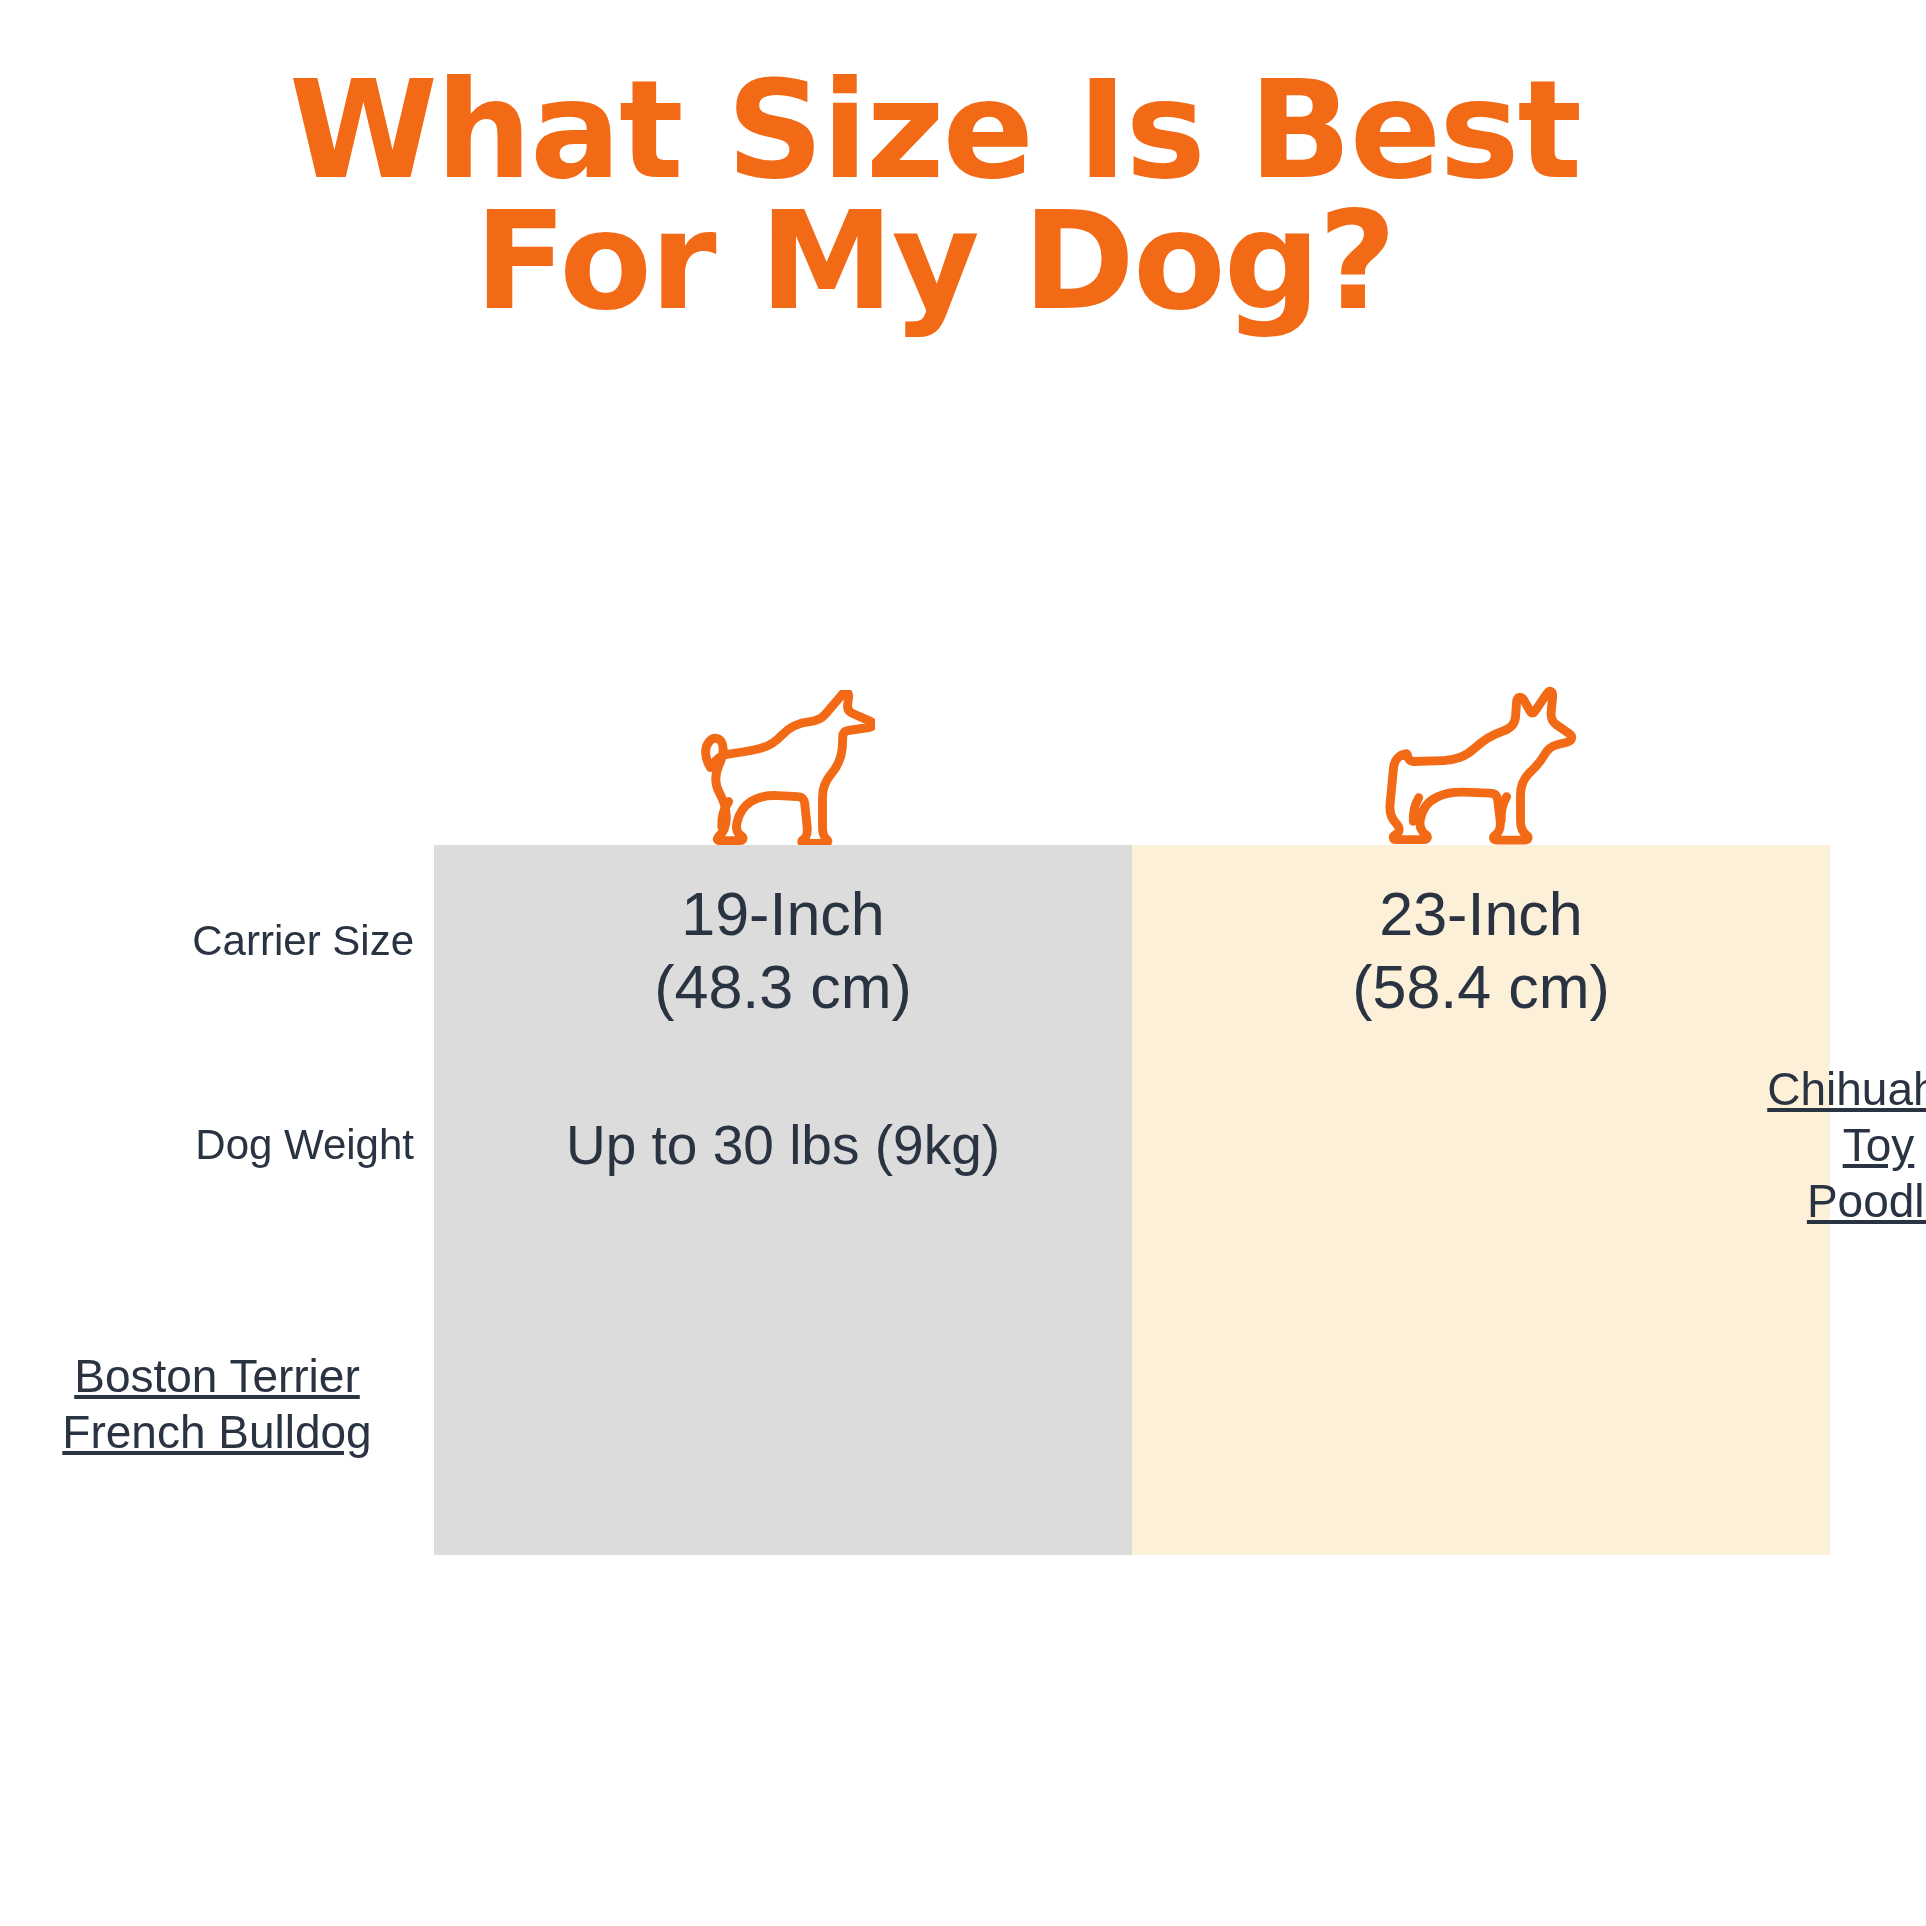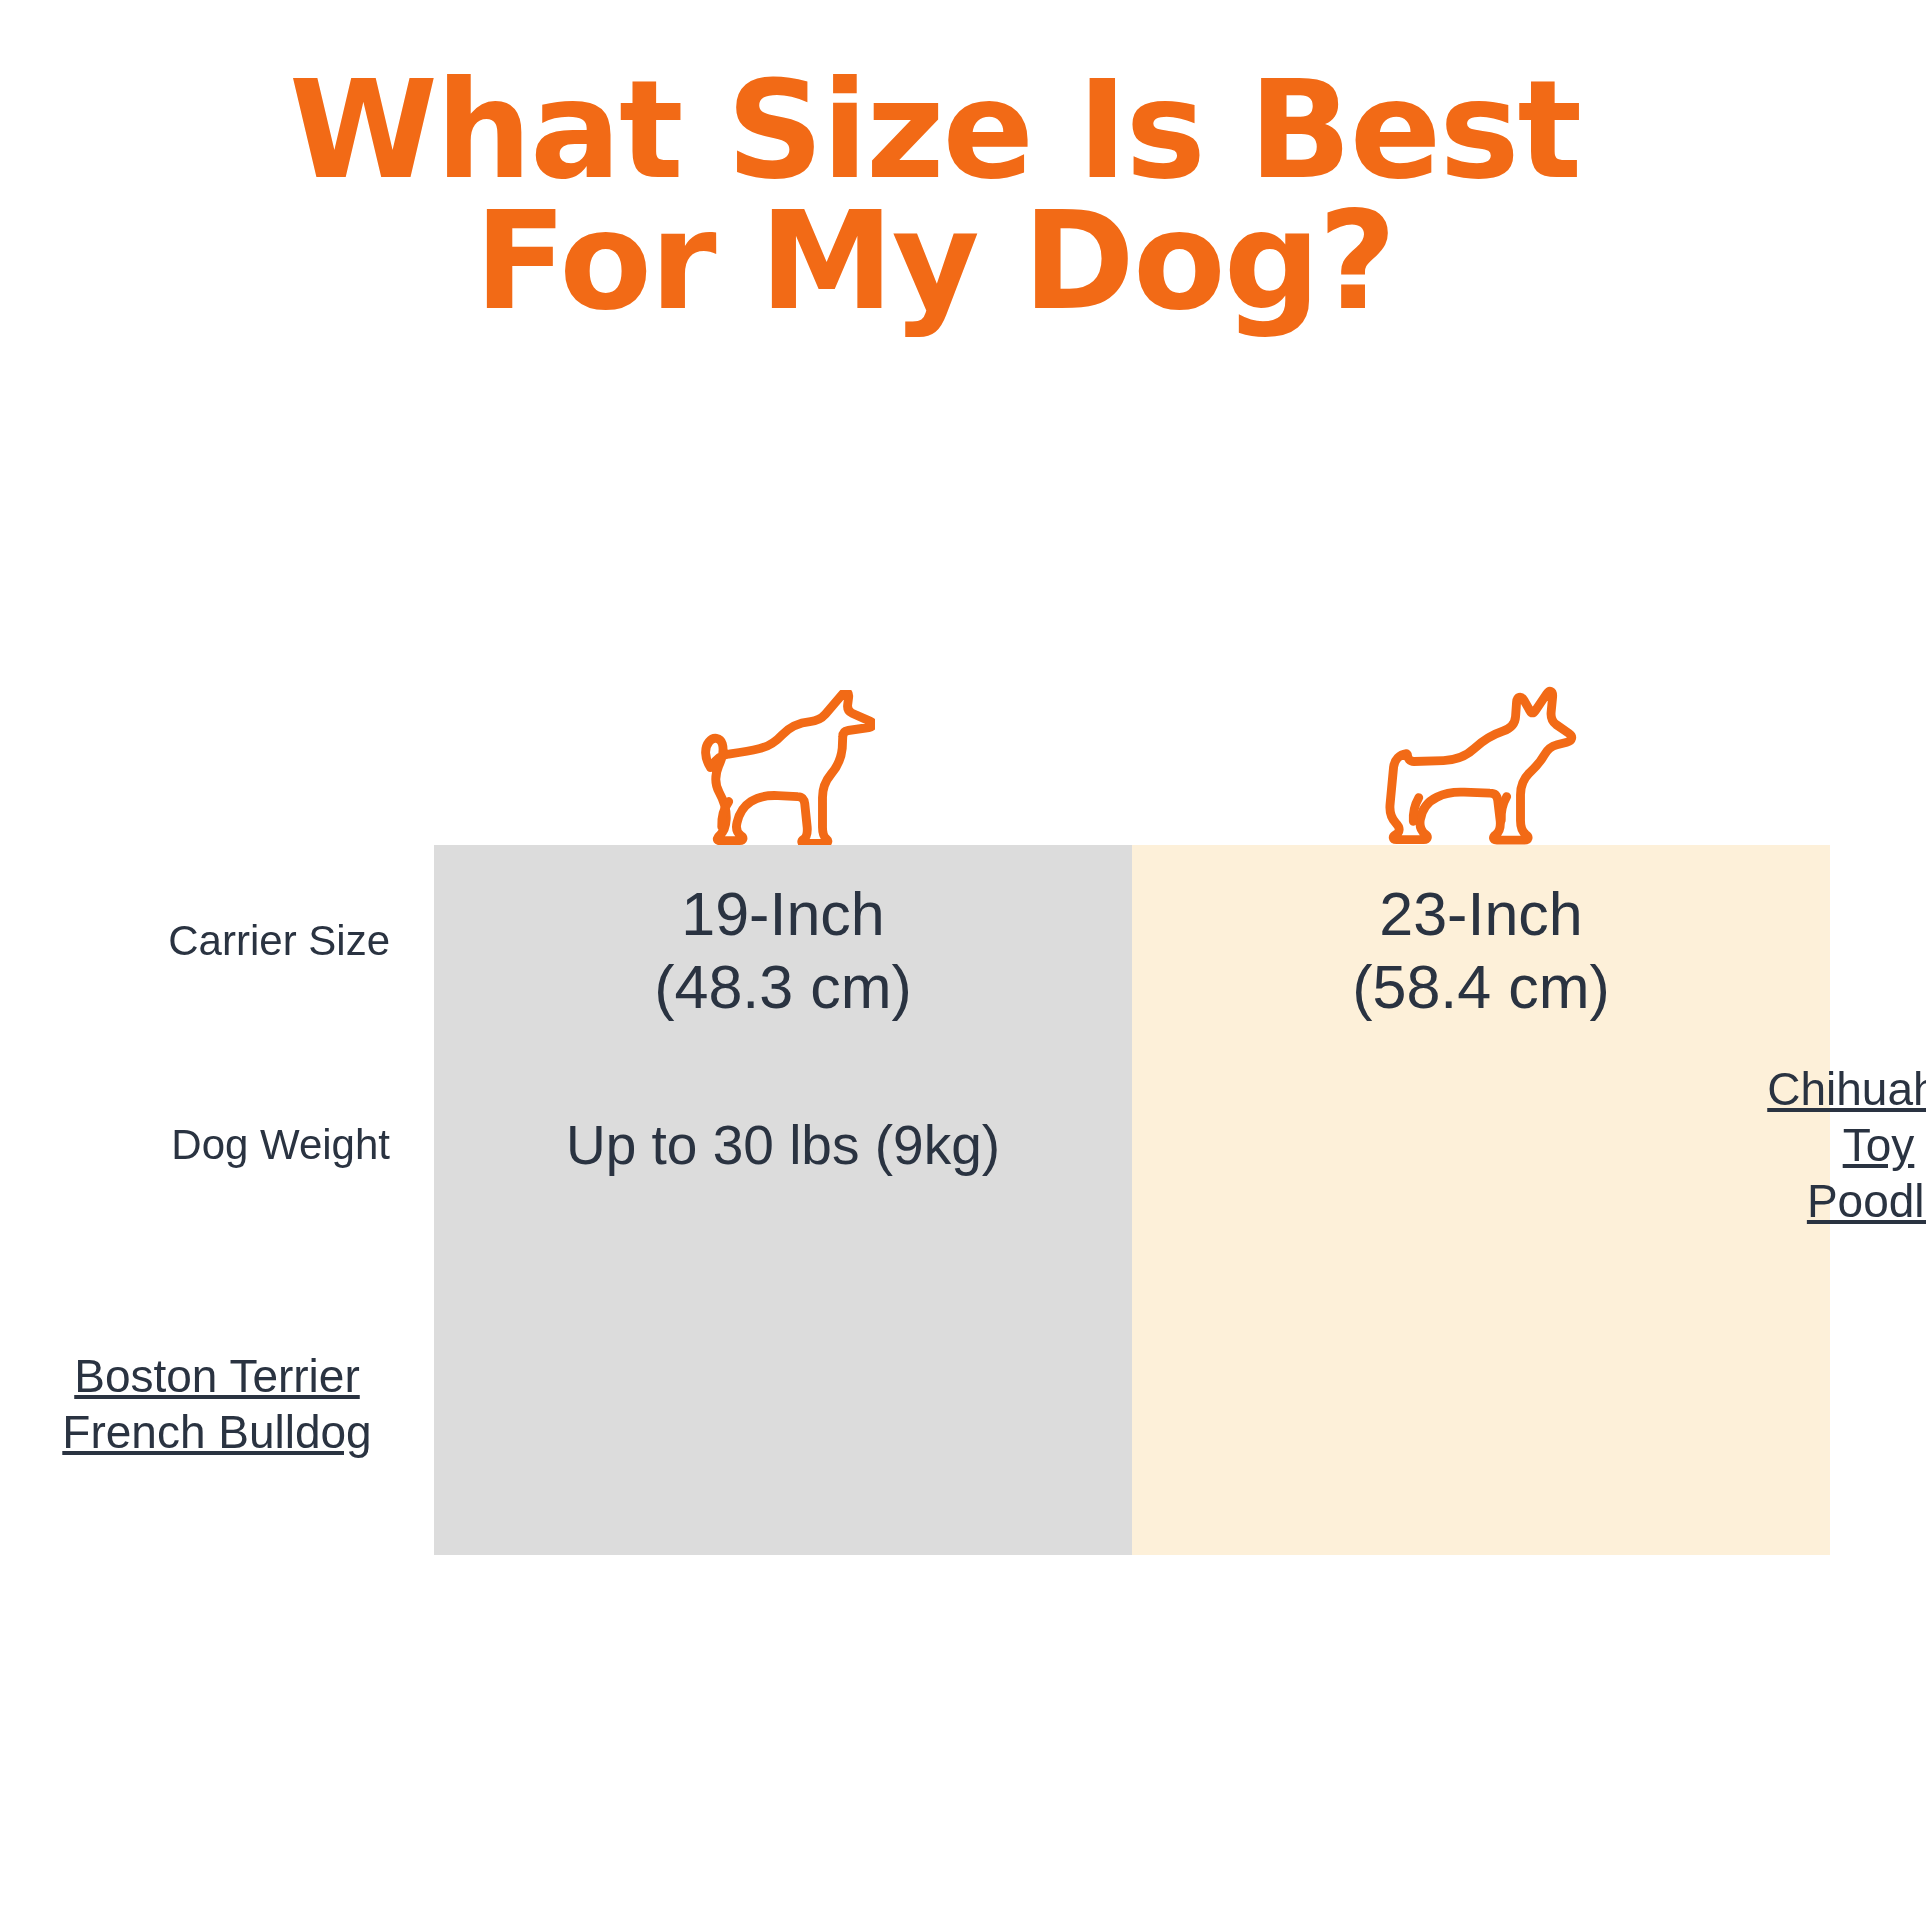--- a/index.html
+++ b/index.html
@@ -83,21 +83,21 @@
     grid-template-rows: 192px 216px 302px;
   }
   .cell {
     display: flex;
     align-items: center;
     box-sizing: border-box;
   }
   .row-label {
     justify-content: flex-end;
     text-align: right;
-    padding-right: 44px;
+    padding-right: 20px;
     font-size: 42px;
     line-height: 52px;
     color: #2a3341;
     white-space: pre-line;
   }
   .value {
     justify-content: center;
     text-align: center;
     white-space: pre-line;
   }

